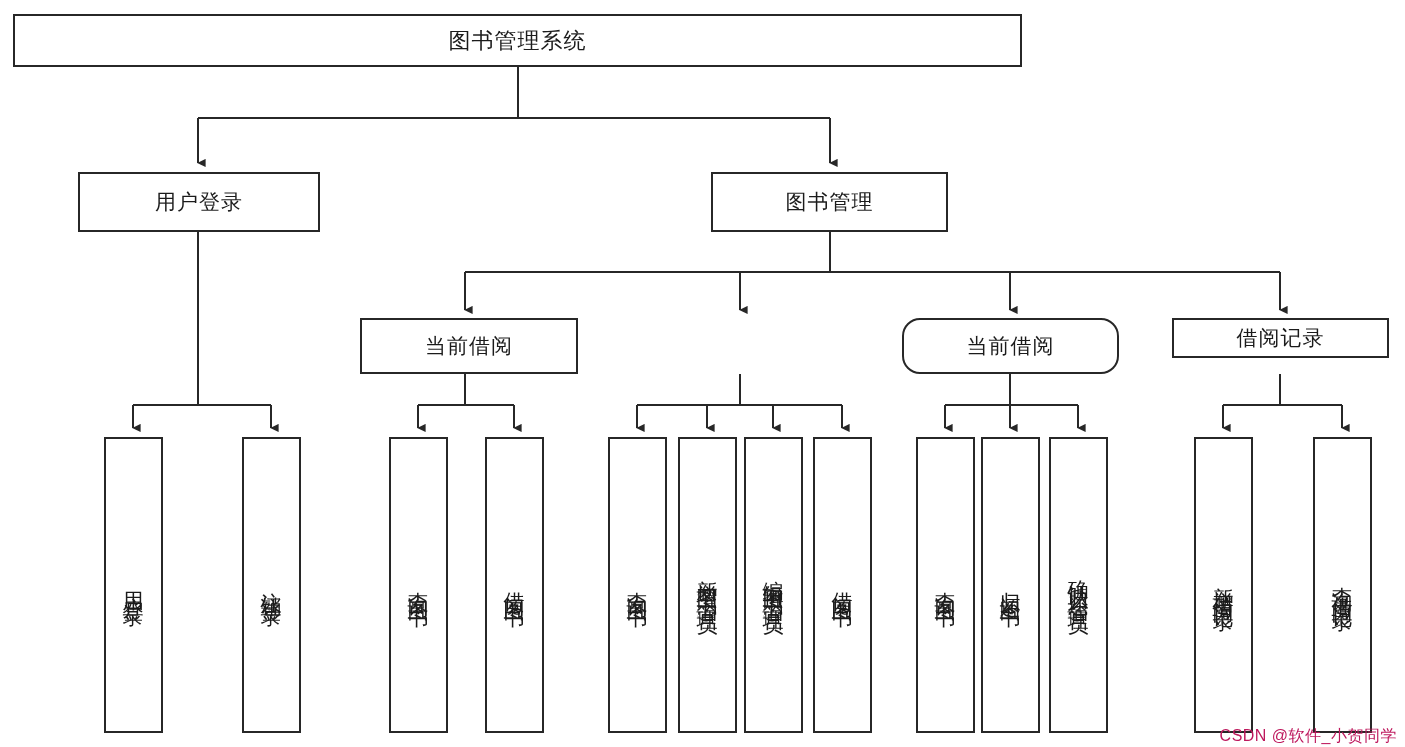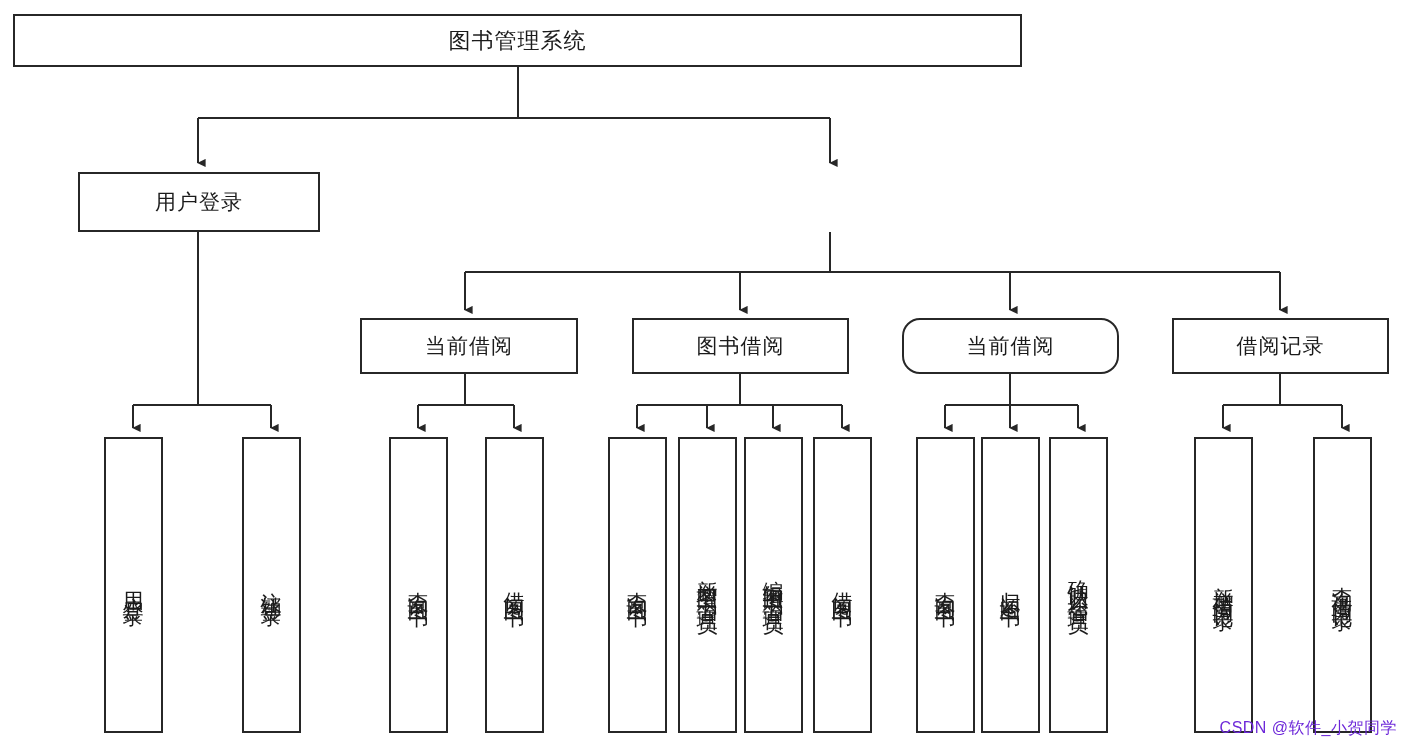--- a/index.html
+++ b/index.html
@@ -64,23 +64,23 @@
     -webkit-text-orientation: upright;
     font-size: 21px;
     letter-spacing: 5px;
     line-height: 1;
     white-space: nowrap;
     max-height: 282px;
   }
   #watermark {
     position: absolute;
     right: 8px;
-    bottom: 8px;
+    bottom: 0;
     font-size: 16px;
-    color: #6d28d9;
+    color: #be185d;
     z-index: 5;
     white-space: nowrap;
     letter-spacing: 0.5px;
   }
 </style>
 </head>
 <body>
 
 <div id="diagram-root">
 
@@ -136,31 +136,31 @@
     </g>
   </svg>
 
   <div class="node h root" style="left:13px; top:14px; width:1009px; height:53px;align-items:center;">
     <span class="node-label">图书管理系统</span>
   </div>
 
   <div class="node h" style="left:78px; top:172px; width:242px; height:60px;">
     <span class="node-label">用户登录</span>
   </div>
+  <div class="node h" style="left:711px; top:172px; width:237px; height:60px;">
+    <span class="node-label">图书管理</span>
+  </div>
 
   <div class="node h" style="left:360px; top:318px; width:218px; height:56px;">
     <span class="node-label">当前借阅</span>
   </div>
-  <div class="node h" style="left:632px; top:318px; width:217px; height:56px;">
-    <span class="node-label">图书借阅</span>
-  </div>
   <div class="node h" style="left:902px; top:318px; width:217px; height:56px;border-radius:18px;">
     <span class="node-label">当前借阅</span>
   </div>
-  <div class="node h" style="left:1172px; top:318px; width:217px; height:56px;">
+  <div class="node h" style="left:1172px; top:318px; width:217px; height:40px;">
     <span class="node-label">借阅记录</span>
   </div>
 
   <div class="node v" style="left:104px; top:437px; width:59px; height:296px;">
     <span class="node-label">用户登录</span>
   </div>
   <div class="node v" style="left:242px; top:437px; width:59px; height:296px;">
     <span class="node-label">注销登录</span>
   </div>
 

